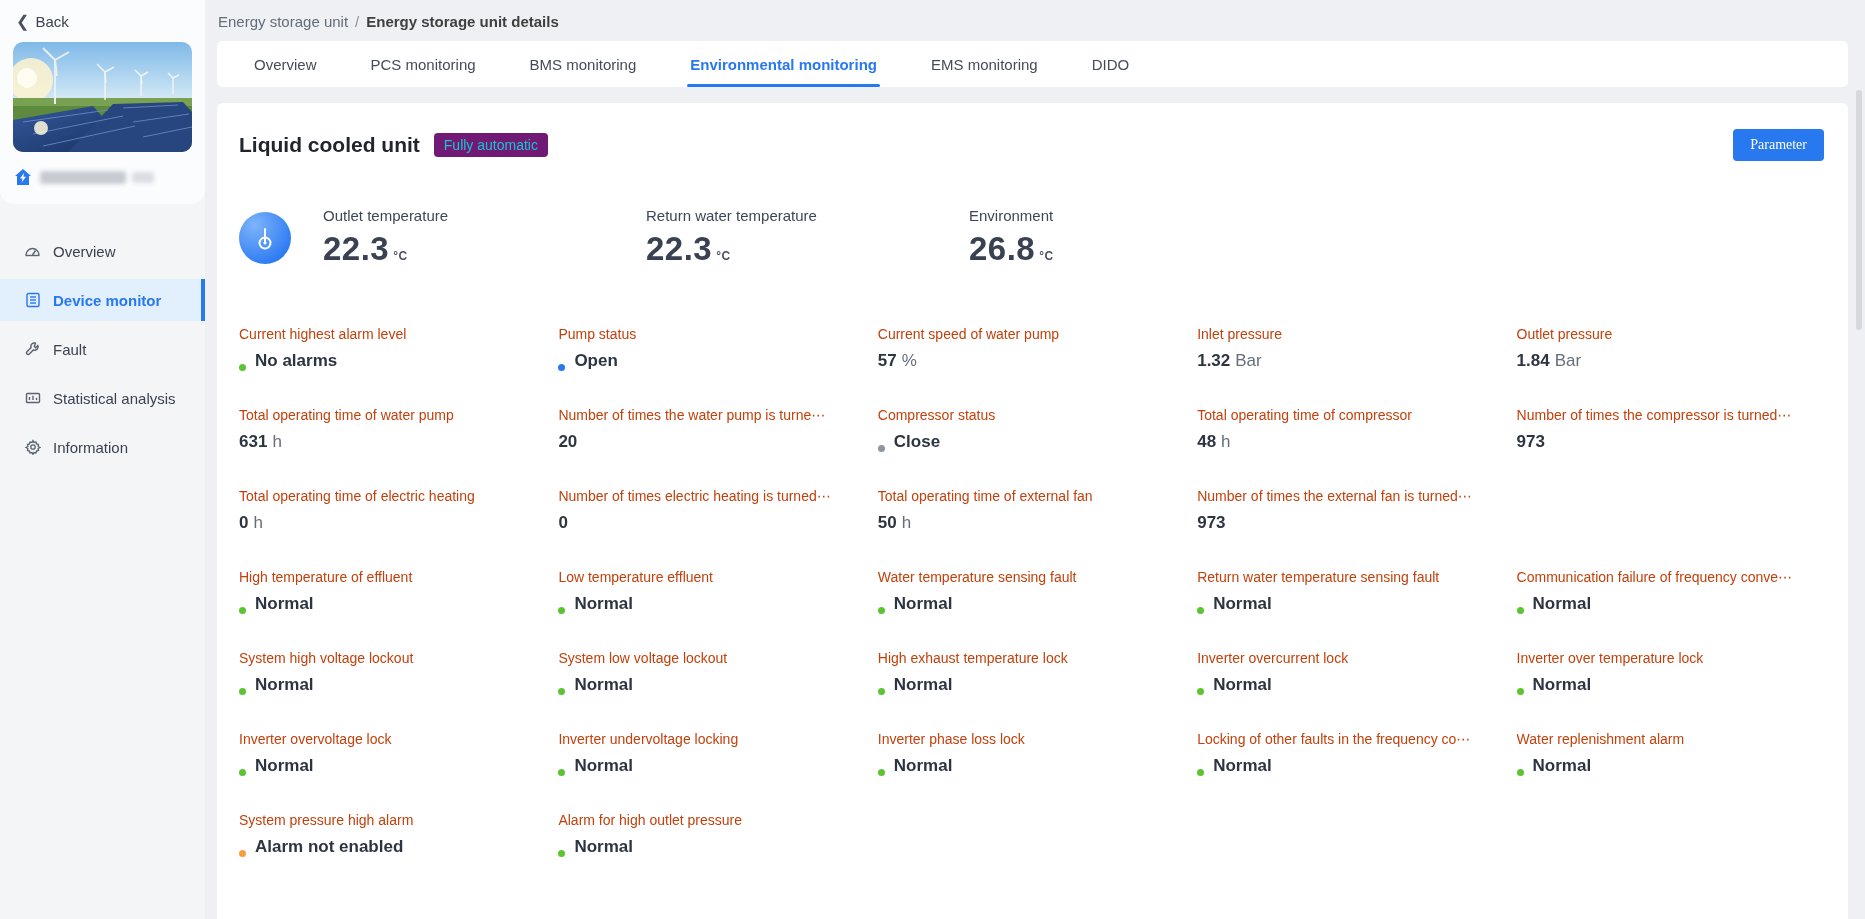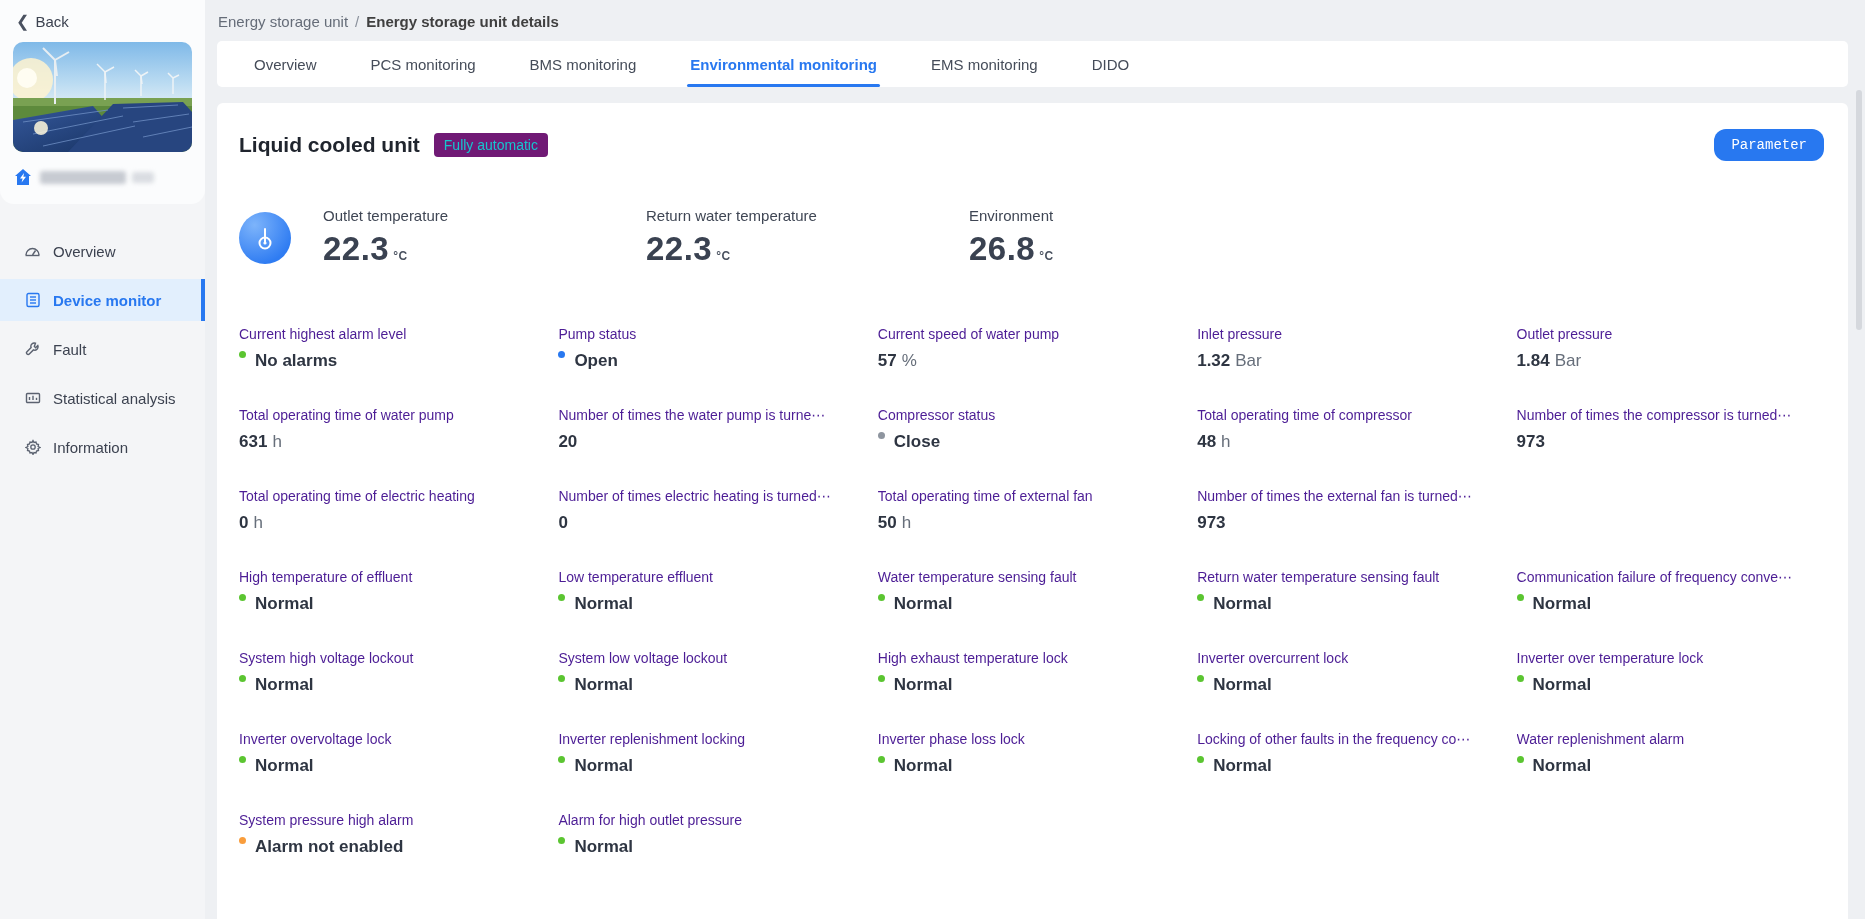--- a/index.html
+++ b/index.html
@@ -45,37 +45,37 @@
     height:3px; background:#2878f0; border-radius:2px; }
 
   .card { margin:16px 17px 0 12px; background:#ffffff; border-radius:6px;
     height:845px; padding:26px 24px 0 22px; position:relative; }
 
   .card-head { display:flex; align-items:center; }
   .card-title { font-size:21px; font-weight:bold; color:#20252e; }
   .mode-badge { margin-left:14px; background:#701a75; color:#16c5ce; font-size:14px;
     padding:4px 10px; border-radius:4px; }
   .param-btn { margin-left:auto; background:#2878f0; color:#fff; border:none;
-    font-size:14px; font-family:Liberation Mono, monospace; padding:8px 17px; border-radius:12px; cursor:pointer; }
+    font-size:14px; font-family:Liberation Serif, serif; padding:8px 17px; border-radius:4px; cursor:pointer; }
 
   .temp-row { display:flex; align-items:center; margin-top:46px;gap:16px; }
   .temp-icon { width:52px; height:52px; border-radius:50%; flex:0 0 52px;
     background:radial-gradient(circle at 30% 25%, #7db4fb, #2f7cf2 75%);
     display:flex; align-items:center; justify-content:center; margin-right:16px; }
   .temp-group { width:323px; }
   .temp-label { font-size:15px; color:#3f4654; margin-bottom:6px; }
   .temp-value { font-size:33px; font-weight:bold; color:#3a4251; letter-spacing:0.5px; }
   .temp-unit { font-size:12px; font-weight:bold; color:#4a5260; margin-left:4px; }
 
   .metrics { margin-top:58px; display:grid; grid-template-columns:repeat(5, 1fr);
     column-gap:12px; }
   .cell { height:81px; overflow:hidden; }
-  .cell-label { font-size:14px; color:#4c1d95; white-space:nowrap; overflow:hidden;
+  .cell-label { font-size:14px; color:#c2410c; white-space:nowrap; overflow:hidden;
     margin-bottom:9px; }
-  .cell-value { display:flex; align-items:flex-start; font-size:17px; font-weight:bold;
+  .cell-value { display:flex; align-items:flex-end; font-size:17px; font-weight:bold;
     color:#2e3542; }
   .dot { width:7px; height:7px; border-radius:50%; margin-right:9px; flex:0 0 7px; }
   .unit { font-weight:normal; color:#666e7a; margin-left:5px; }
 
   .scroll-thumb { position:absolute; right:3px; top:90px; width:6px; height:240px;
     background:#d5d8dd; border-radius:3px; }
 </style>
 </head>
 <body>
 
@@ -410,21 +410,21 @@
           </div>
         </div>
         <div class="cell">
           <div class="cell-label">Inverter overvoltage lock</div>
           <div class="cell-value">
             <span class="dot" style="background: rgb(91, 197, 49);"></span>
             <span>Normal</span>
           </div>
         </div>
         <div class="cell">
-          <div class="cell-label">Inverter replenishment locking</div>
+          <div class="cell-label">Inverter undervoltage locking</div>
           <div class="cell-value">
             <span class="dot" style="background: rgb(91, 197, 49);"></span>
             <span>Normal</span>
           </div>
         </div>
         <div class="cell">
           <div class="cell-label">Inverter phase loss lock</div>
           <div class="cell-value">
             <span class="dot" style="background: rgb(91, 197, 49);"></span>
             <span>Normal</span>

